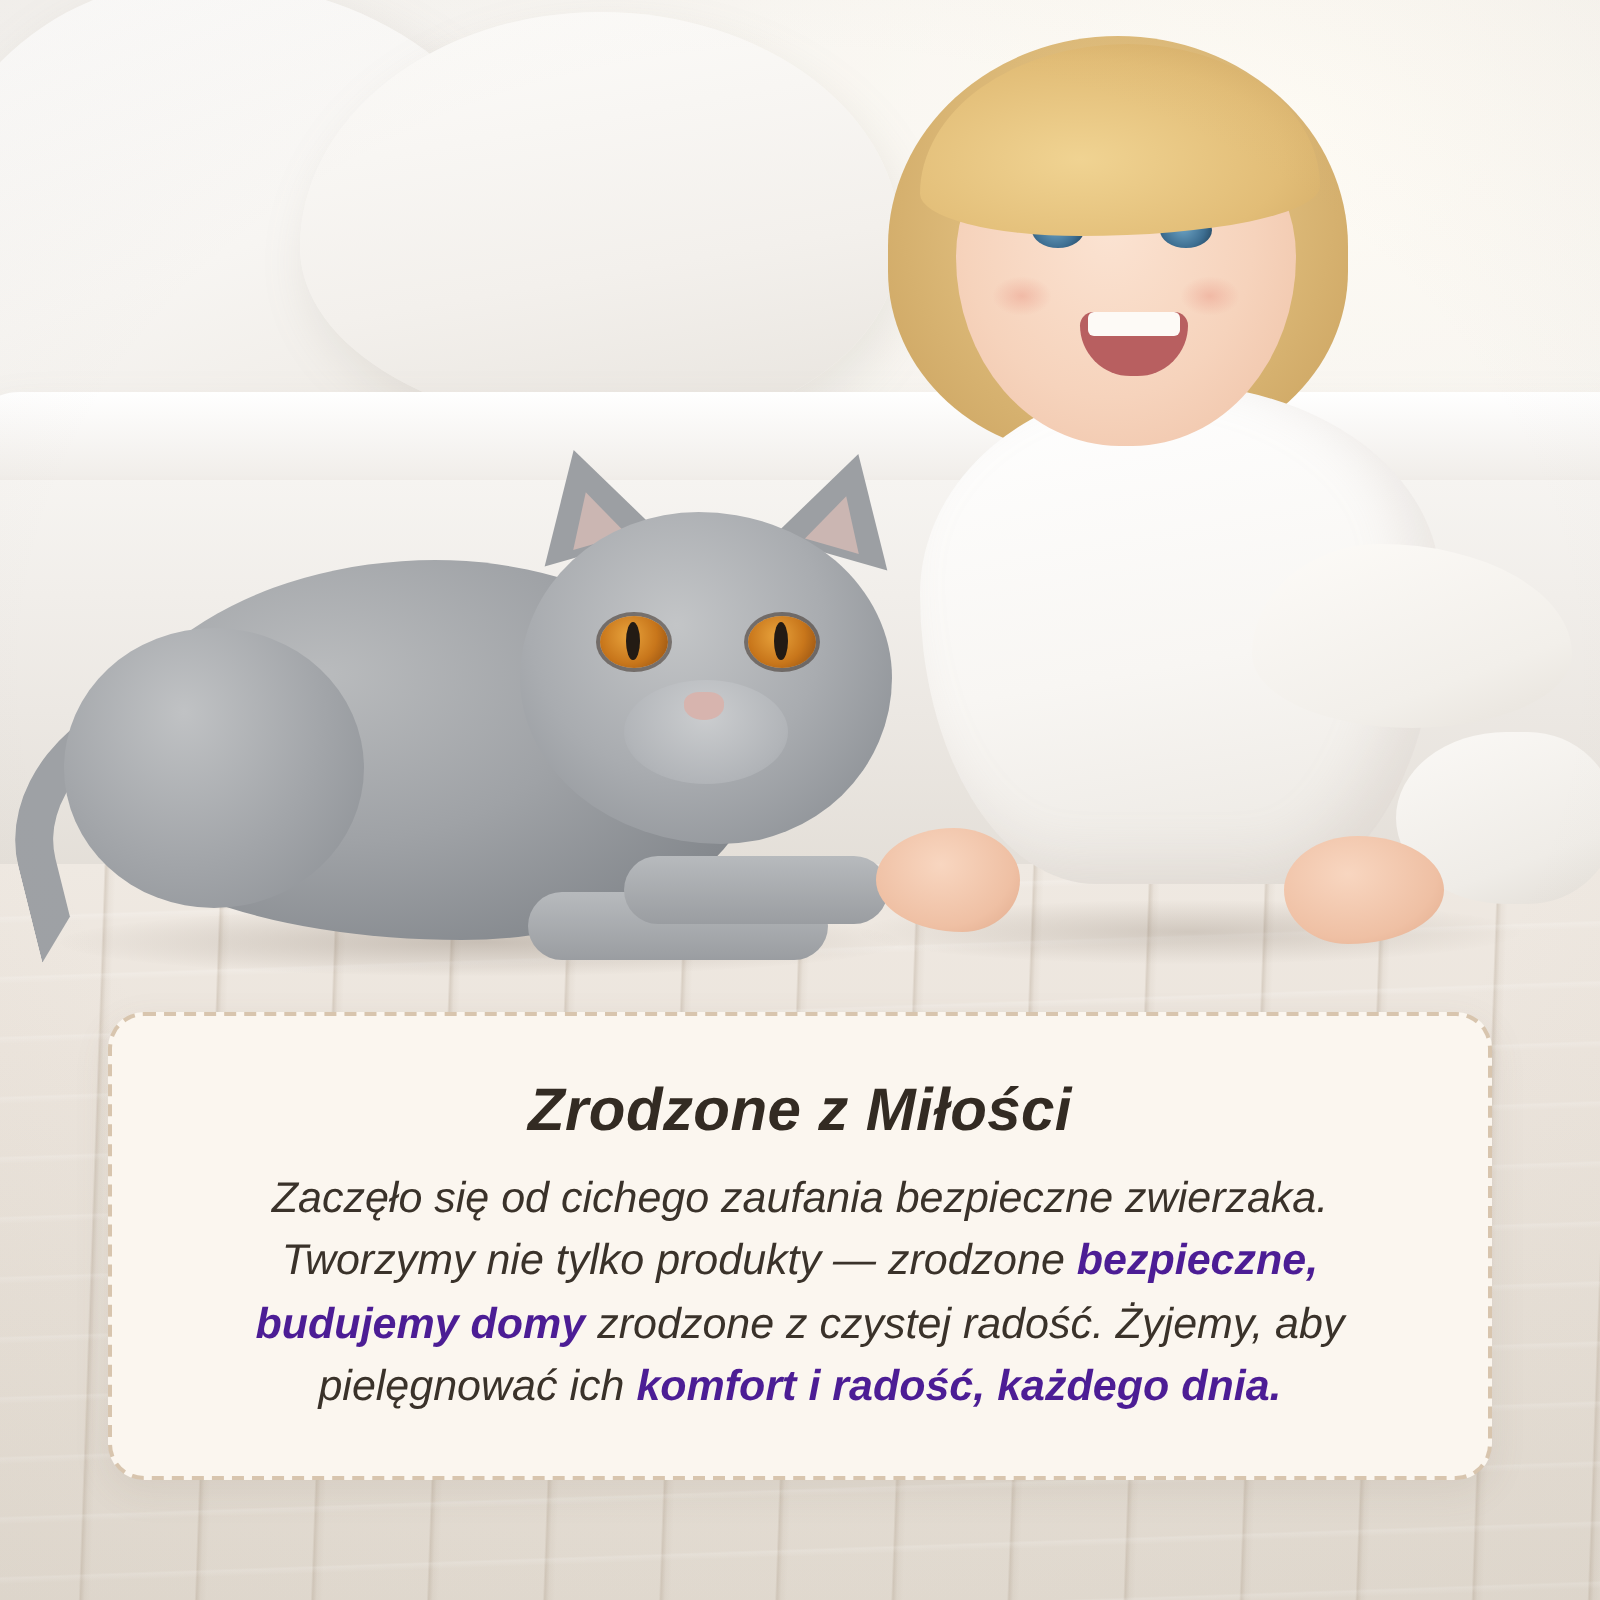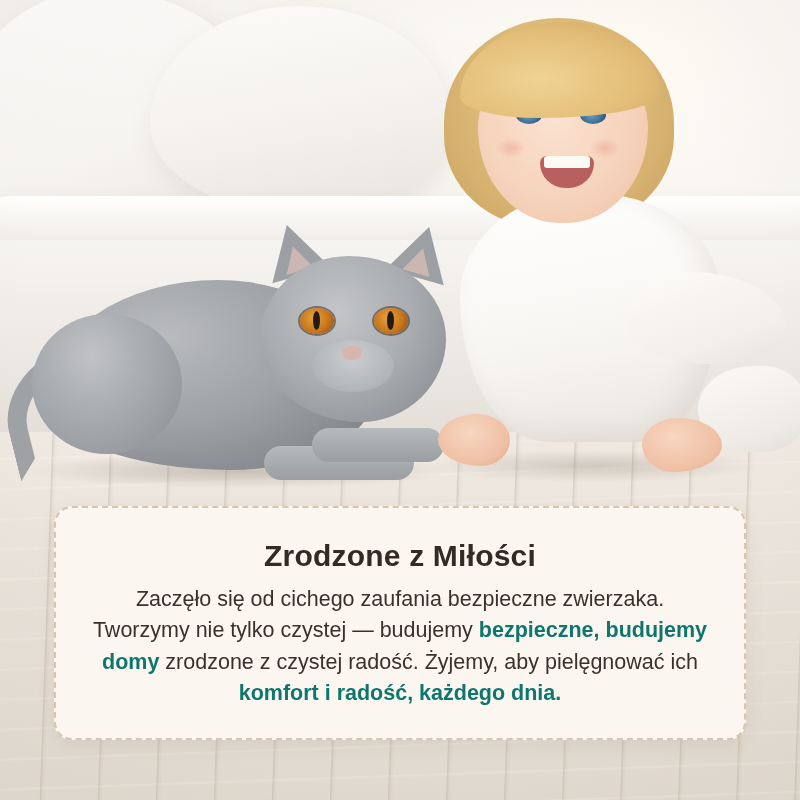--- a/index.html
+++ b/index.html
@@ -274,36 +274,37 @@
     left: 54px;
     top: 506px;
     width: 692px;
     box-sizing: border-box;
     padding: 30px 34px 28px;
     background: #fbf6ef;
     border: 2px dashed #d8c5ae;
     border-radius: 18px;
     text-align: center;
     box-shadow: 0 6px 18px rgba(120,100,80,0.10);
+    font-style: italic;
   }
   .caption-title {
     margin: 0 0 10px;
     font-size: 30px;
     font-weight: 700;
     letter-spacing: .2px;
     color: #332b23;
     line-height: 1.2;
   }
   .caption-body {
     margin: 0;
     font-size: 21.5px;
     line-height: 1.46;
     color: #3a322a;
   }
-  .caption-body b { font-weight: 700; color: #0f766e; }
+  .caption-body b { font-weight: 700; color: #4c1d95; }
 </style>
 </head>
 <body>
 
 <div class="canvas">
 
   <div class="photo">
     <div class="pillow-a"></div>
     <div class="pillow-b"></div>
     <div class="bed-edge"></div>
@@ -343,19 +344,19 @@
       <div class="hair-front"></div>
     </div>
 
     <div class="photo-overlay"></div>
   </div>
 
   <div class="caption-card">
     <h2 class="caption-title">Zrodzone z Miłości</h2>
     <p class="caption-body">
       <span>Zaczęło się od cichego zaufania bezpieczne zwierzaka.</span>
-      <span>Tworzymy nie tylko czystej — budujemy </span><b>bezpieczne,</b>
+      <span>Tworzymy nie tylko produkty — zrodzone </span><b>bezpieczne,</b>
       <b>budujemy domy</b><span> zrodzone z czystej radość. Żyjemy, aby</span>
       <span>pielęgnować ich </span><b>komfort i radość, każdego dnia.</b>
     </p>
   </div>
 
 </div>
 
 </body></html>

